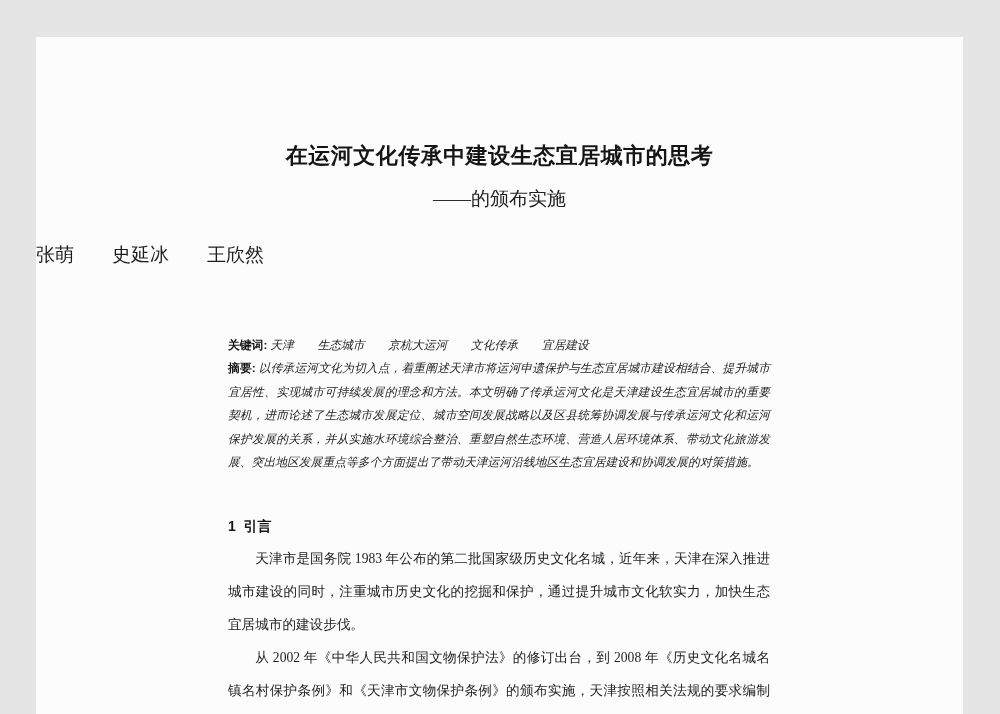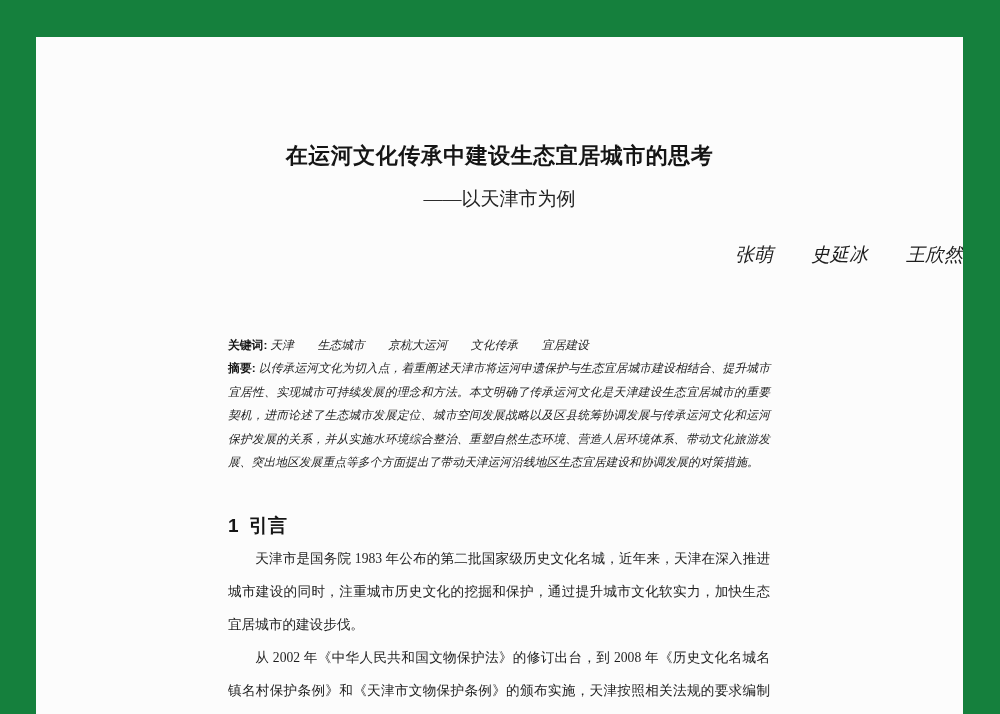--- a/index.html
+++ b/index.html
@@ -4,21 +4,21 @@
 <style>
   html, body {
     margin: 0;
     padding: 0;
     background: #000000;
   }
   .stage {
     position: relative;
     width: 1000px;
     height: 714px;
-    background: #15803d;
+    background: #e5e5e5;
     overflow: hidden;
     font-family: "Liberation Serif", "DejaVu Serif", serif;
   }
   .paper {
     position: absolute;
     left: 36px;
     top: 37px;
     width: 927px;
     height: 677px;
     background: #fcfcfc;
@@ -38,23 +38,22 @@
   .subtitle {
     margin-top: 15px;
     text-align: center;
     font-family: "Liberation Serif", "DejaVu Serif", serif;
     font-size: 19px;
     line-height: 26px;
     color: #222222;
   }
   .authors {
     margin-top: 30px;
-    text-align: right;
+    text-align: left;
     font-family: "Liberation Serif", "DejaVu Serif", serif;
-    font-style: italic;
     font-size: 19px;
     line-height: 26px;
     color: #1d1d1d;
   }
   .abstract {
     margin: 66px 0 0 192px;
     width: 542px;
     font-size: 11.8px;
     line-height: 23.4px;
     text-align: justify;
@@ -70,21 +69,21 @@
   }
   .kai {
     font-family: "Liberation Serif", "DejaVu Serif", serif;
     font-style: italic;
     color: #222222;
   }
   .heading {
     margin: 41px 0 0 192px;
     font-family: "Liberation Sans", "DejaVu Sans", sans-serif;
     font-weight: 700;
-    font-size: 19px;
+    font-size: 14px;
     line-height: 22px;
     color: #151515;
     white-space: pre;
   }
   .body-text {
     margin: 5px 0 0 192px;
     width: 542px;
     font-family: "Liberation Serif", "DejaVu Serif", serif;
     font-size: 13.6px;
     line-height: 33px;
@@ -97,21 +96,21 @@
   }
 </style>
 </head>
 <body>
 
 <div class="stage">
   <div class="paper">
 
     <h1 class="title">在运河文化传承中建设生态宜居城市的思考</h1>
 
-    <div class="subtitle">——以天津市为例</div>
+    <div class="subtitle">——的颁布实施</div>
 
     <div class="authors">张萌　　史延冰　　王欣然</div>
 
     <div class="abstract">
       <p><span class="inline-label">关键词:</span> <span class="kai">天津　　生态城市　　京杭大运河　　文化传承　　宜居建设</span></p>
       <p><span class="inline-label">摘要:</span> <span class="kai">以传承运河文化为切入点，着重阐述天津市将运河申遗保护与生态宜居城市建设相结合、提升城市宜居性、实现城市可持续发展的理念和方法。本文明确了传承运河文化是天津建设生态宜居城市的重要契机，进而论述了生态城市发展定位、城市空间发展战略以及区县统筹协调发展与传承运河文化和运河保护发展的关系，并从实施水环境综合整治、重塑自然生态环境、营造人居环境体系、带动文化旅游发展、突出地区发展重点等多个方面提出了带动天津运河沿线地区生态宜居建设和协调发展的对策措施。</span></p>
     </div>
 
     <h2 class="heading">1  引言</h2>
 

